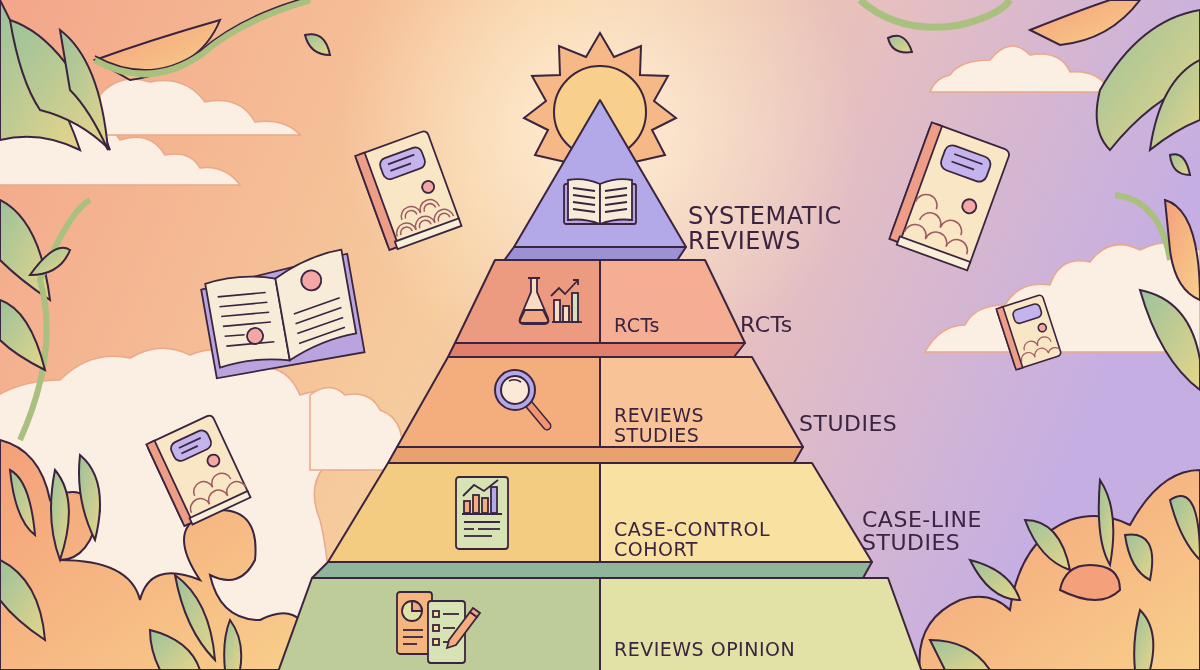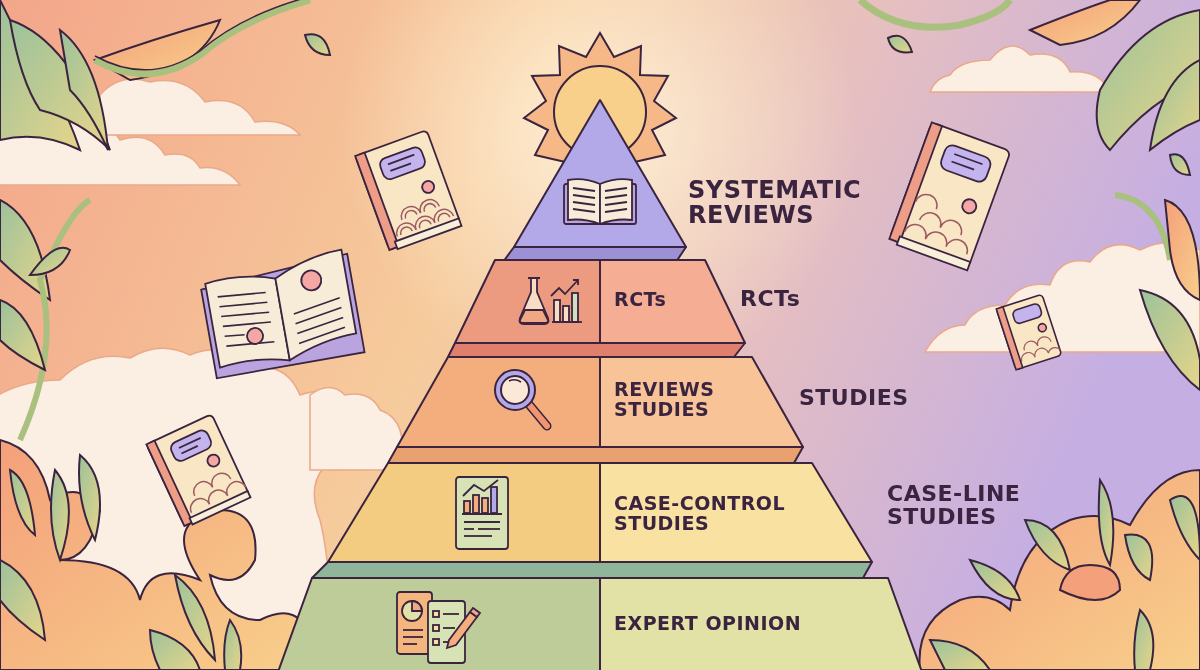--- a/index.html
+++ b/index.html
@@ -1,18 +1,18 @@
 <!DOCTYPE html>
 <html><head>
 <meta charset="utf-8">
 <style>
   html,body{margin:0;padding:0;}
   body{width:1200px;height:670px;overflow:hidden;position:relative;font-family:"DejaVu Sans","Liberation Sans",sans-serif;}
   #scene{position:absolute;left:0;top:0;width:1200px;height:670px;}
-  .lbl{position:absolute;color:#3b2440;font-weight:bold;letter-spacing:0.5px;line-height:1.05;white-space:pre-line;}
+  .lbl{position:absolute;color:#3b2440;font-weight:normal;letter-spacing:0.5px;line-height:1.05;white-space:pre-line;margin-top:26px;}
   .in-lbl{font-size:19px;}
   .out-lbl{font-size:22px;}
 </style>
 </head>
 <body>
 
 <svg id="scene" viewBox="0 0 1200 670" xmlns="http://www.w3.org/2000/svg">
   <defs>
     <linearGradient id="bg" x1="0" y1="0" x2="1" y2="0.25">
       <stop offset="0" stop-color="#f3a68a"></stop>
@@ -266,19 +266,19 @@
     <circle cx="14" cy="0" r="4" fill="#f4a7a4"></circle>
   </g>
 </svg>
 
 <div class="lbl out-lbl" style="left:688px;top:178px;font-size:24px;">SYSTEMATIC
 REVIEWS</div>
 <div class="lbl in-lbl" style="left:614px;top:290px;">RCTs</div>
 <div class="lbl in-lbl" style="left:614px;top:380px;">REVIEWS
 STUDIES</div>
 <div class="lbl in-lbl" style="left:614px;top:494px;">CASE-CONTROL
-STUDIES</div>
-<div class="lbl in-lbl" style="left:614px;top:614px;">EXPERT OPINION</div>
+COHORT</div>
+<div class="lbl in-lbl" style="left:614px;top:614px;">REVIEWS OPINION</div>
 
 <div class="lbl out-lbl" style="left:740px;top:287px;">RCTs</div>
 <div class="lbl out-lbl" style="left:799px;top:386px;">STUDIES</div>
-<div class="lbl out-lbl" style="left:887px;top:482px;">CASE-LINE
+<div class="lbl out-lbl" style="left:862px;top:482px;">CASE-LINE
 STUDIES</div>
 
 </body></html>

